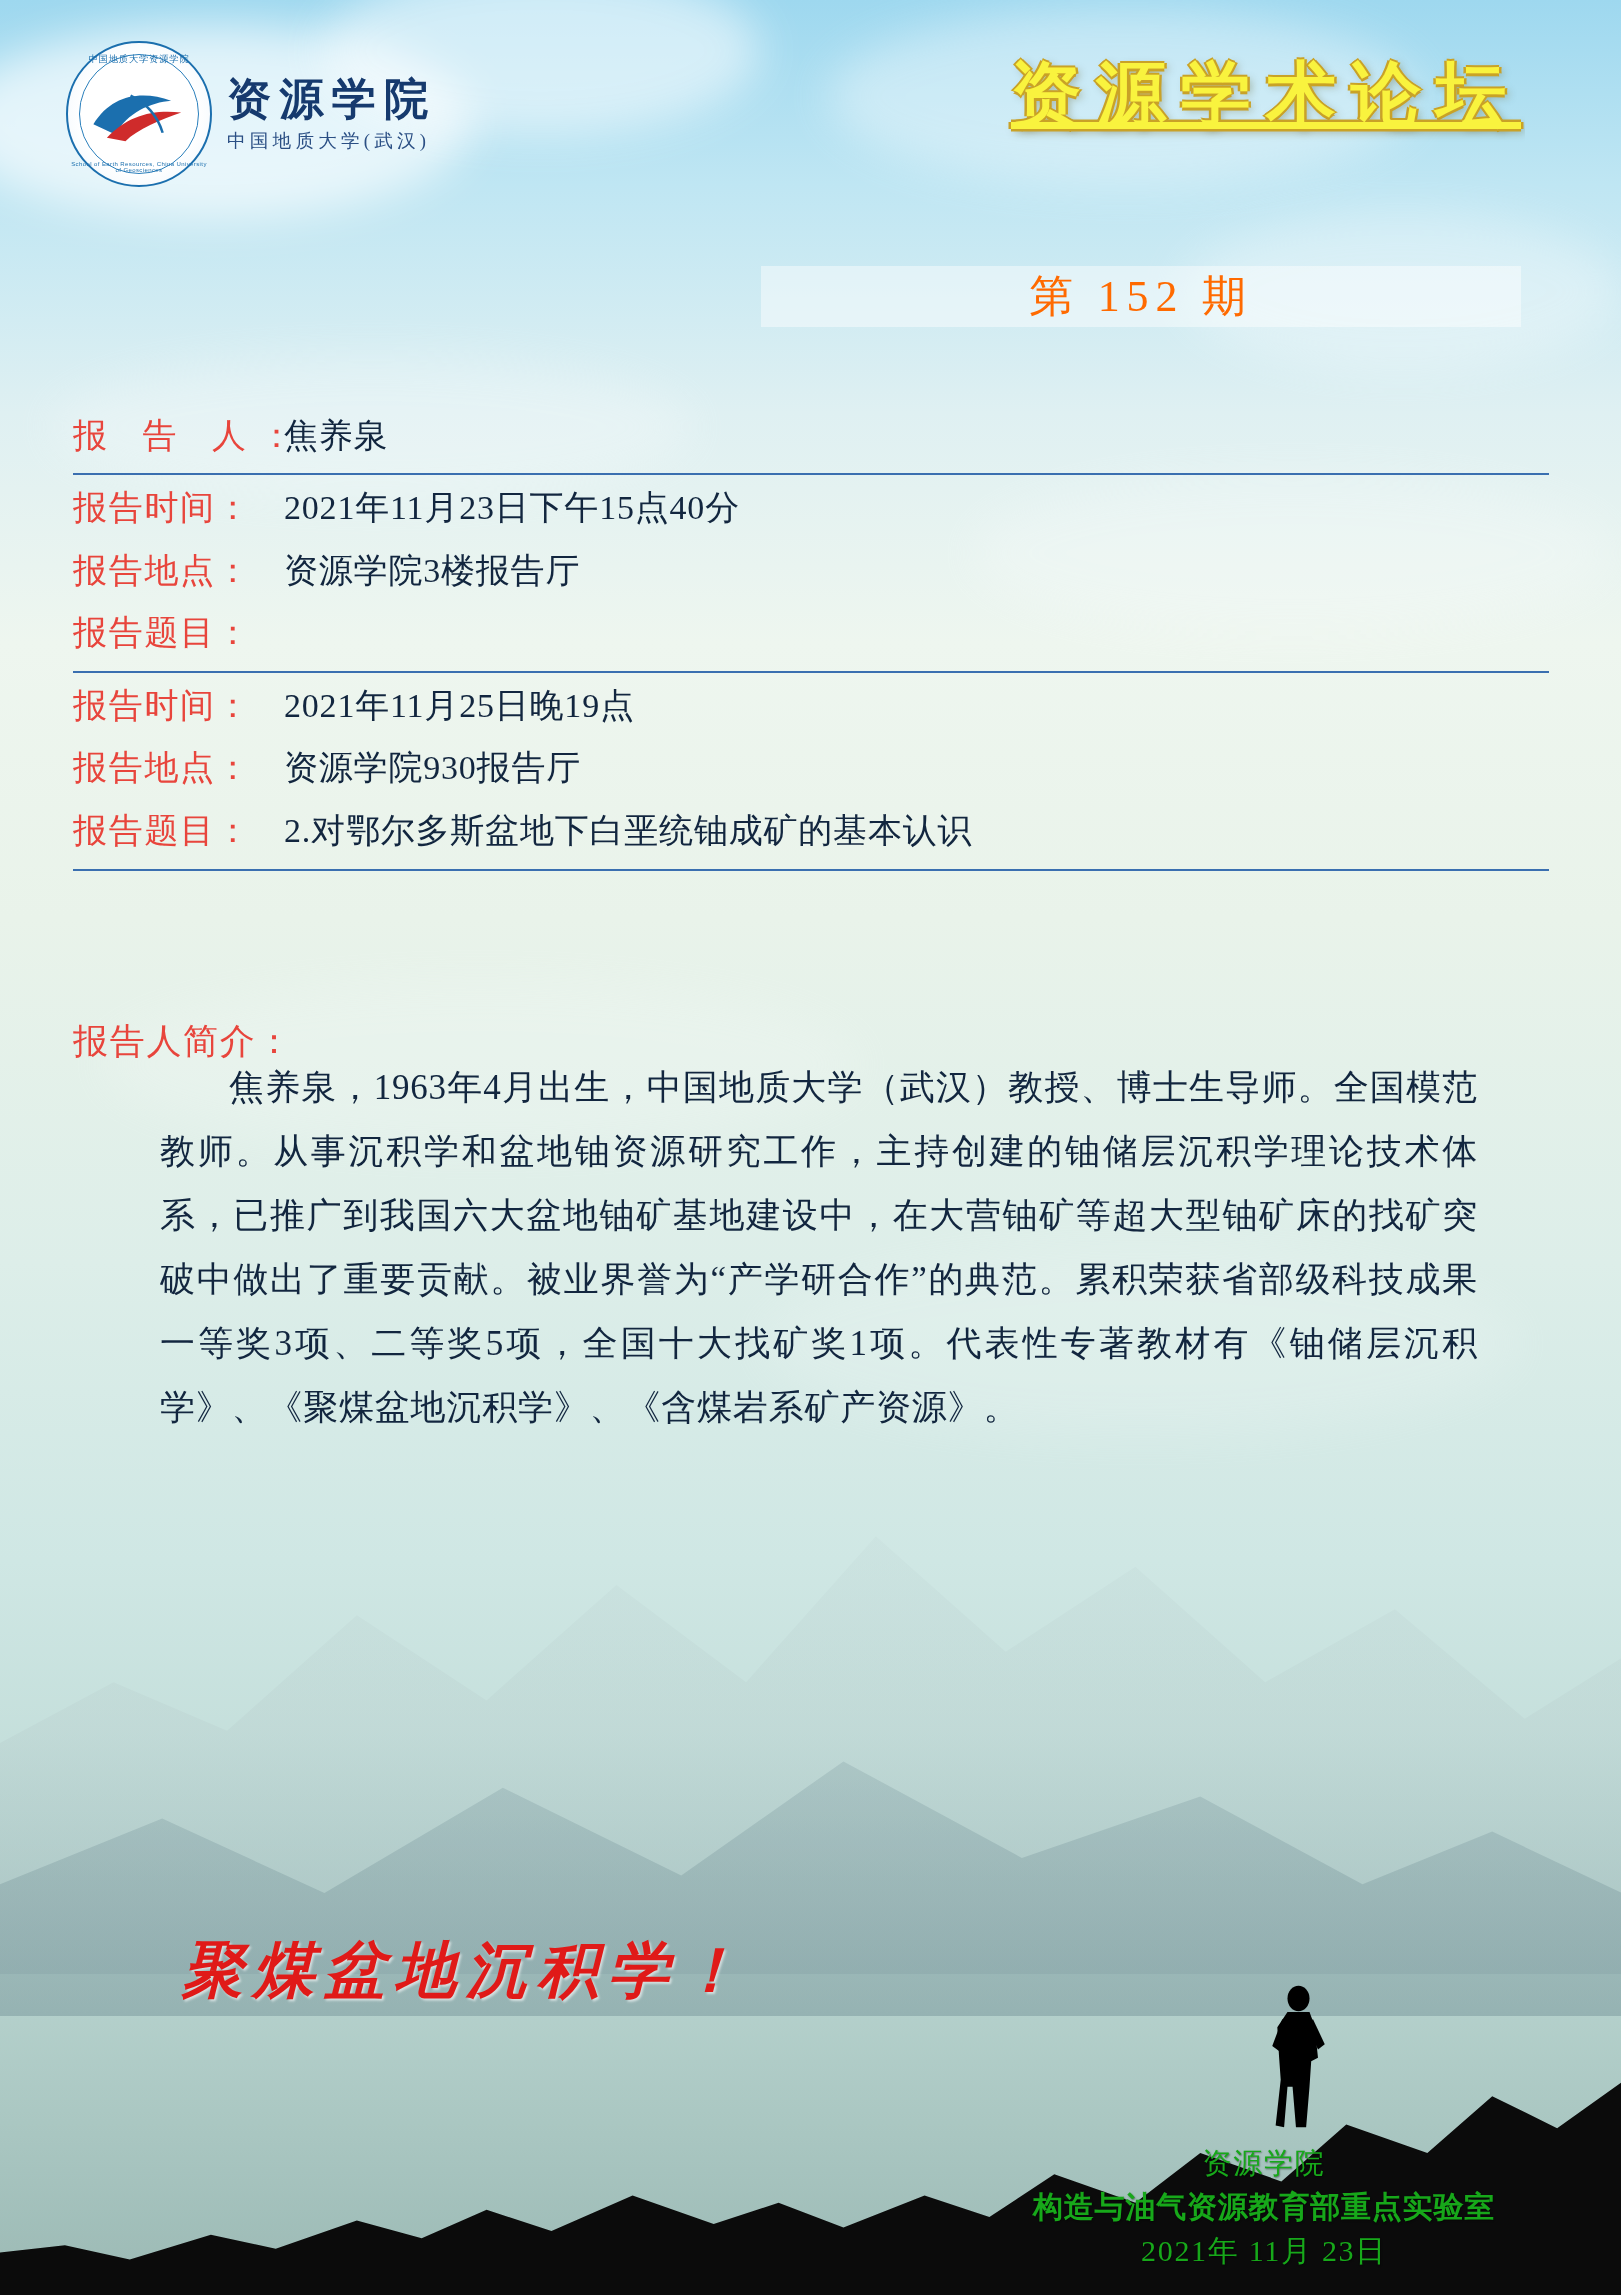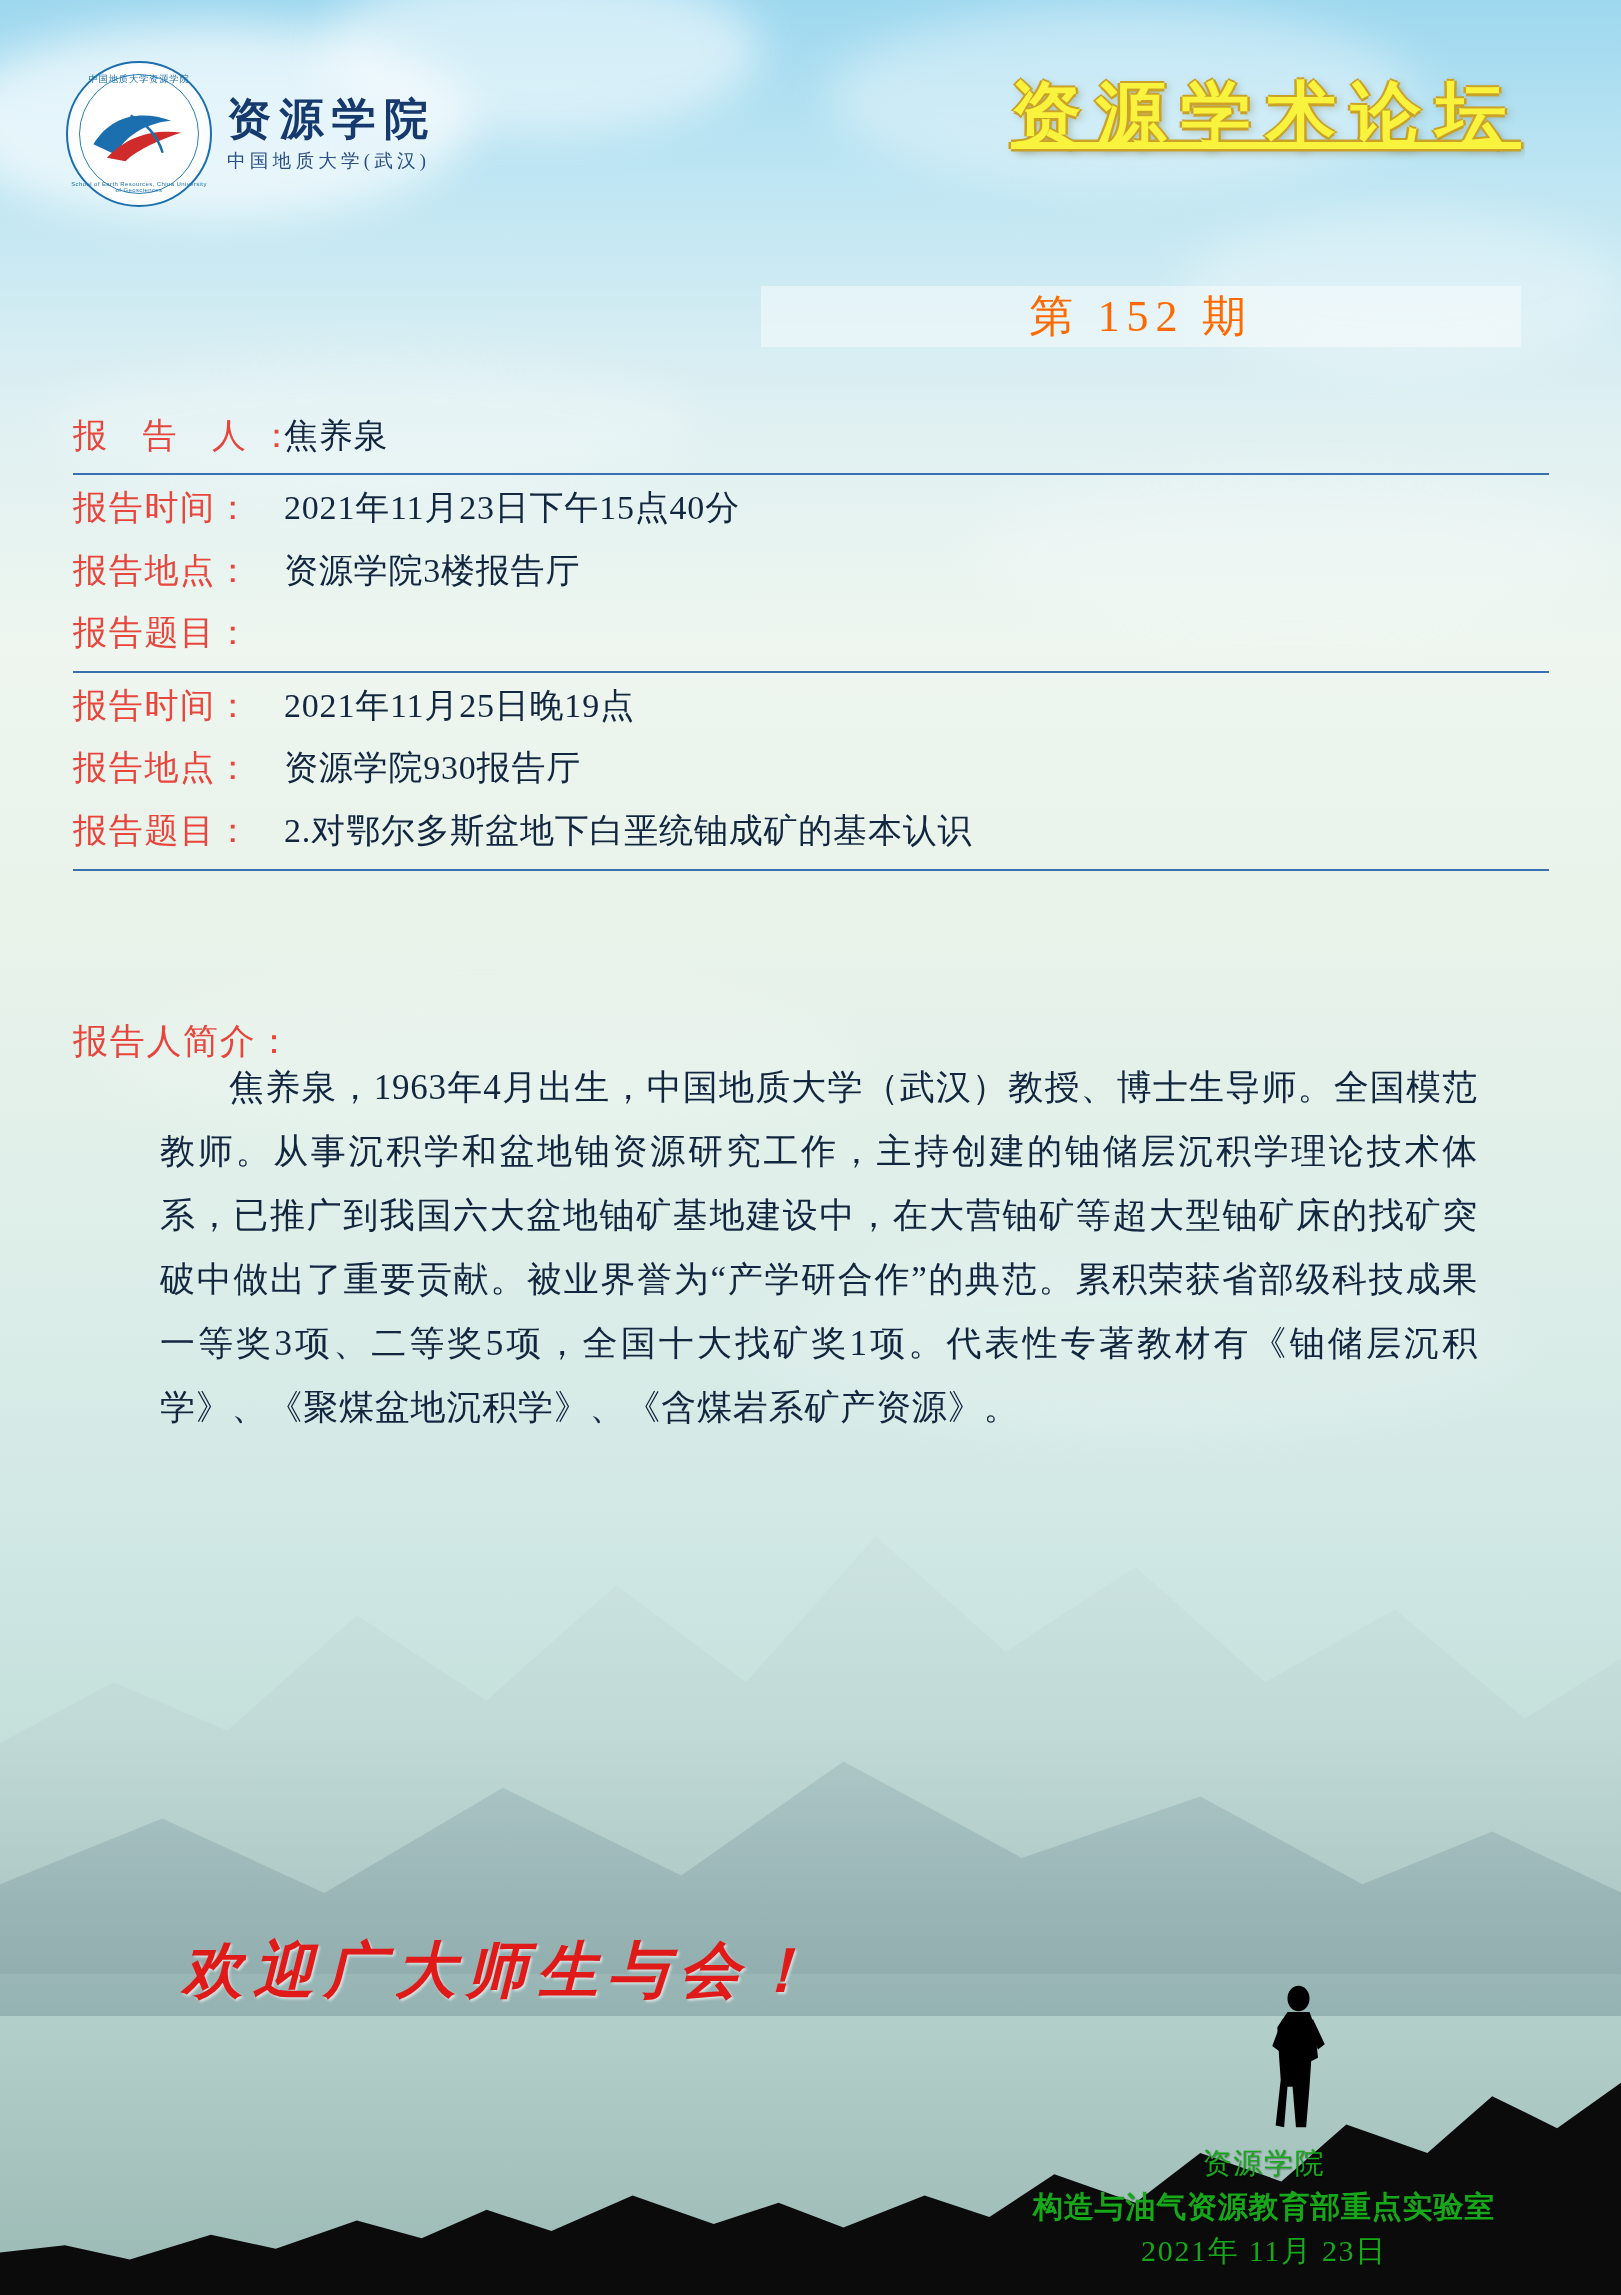--- a/index.html
+++ b/index.html
@@ -95,21 +95,20 @@
     height: 144px;
     pointer-events: none;
   }
 
   
   .header {
     position: absolute;
     left: 0; top: 0;
     width: 1622px;
     height: 397px;
-    margin-top: 20px;
   }
   .logo-wrap {
     position: absolute;
     left: 66px; top: 41px;
     display: flex;
     align-items: center;
     gap: 15px;
   }
   .seal {
     width: 142px; height: 142px;
@@ -364,21 +363,21 @@
       <div class="info-label">报告题目：</div>
       <div class="info-value">2.对鄂尔多斯盆地下白垩统铀成矿的基本认识</div>
     </div>
     <div class="rule"></div>
 
   </div>
 
   <div class="bio-head">报告人简介：</div>
   <div class="bio-body">焦养泉，1963年4月出生，中国地质大学（武汉）教授、博士生导师。全国模范教师。从事沉积学和盆地铀资源研究工作，主持创建的铀储层沉积学理论技术体系，已推广到我国六大盆地铀矿基地建设中，在大营铀矿等超大型铀矿床的找矿突破中做出了重要贡献。被业界誉为“产学研合作”的典范。累积荣获省部级科技成果一等奖3项、二等奖5项，全国十大找矿奖1项。代表性专著教材有《铀储层沉积学》、《聚煤盆地沉积学》、《含煤岩系矿产资源》。</div>
 
-  <div class="welcome">欢迎广大师生与会！</div>
+  <div class="welcome">聚煤盆地沉积学！</div>
 
   <div class="ridge"></div>
   <svg class="person" viewBox="0 0 86 170">
     <ellipse cx="43" cy="16" rx="13" ry="15" fill="#000"></ellipse>
     <path d="M30 32 L56 32 L62 48 L66 86 L58 90 L56 120 L52 168 L40 168 L36 120 L30 120 L26 168 L16 166 L22 112 L20 84 L18 50 Z" fill="#000"></path>
     <path d="M24 40 L12 72 L20 78 L30 48 Z" fill="#000"></path>
     <path d="M60 40 L74 70 L66 76 L54 50 Z" fill="#000"></path>
   </svg>
 
   <div class="footer">

